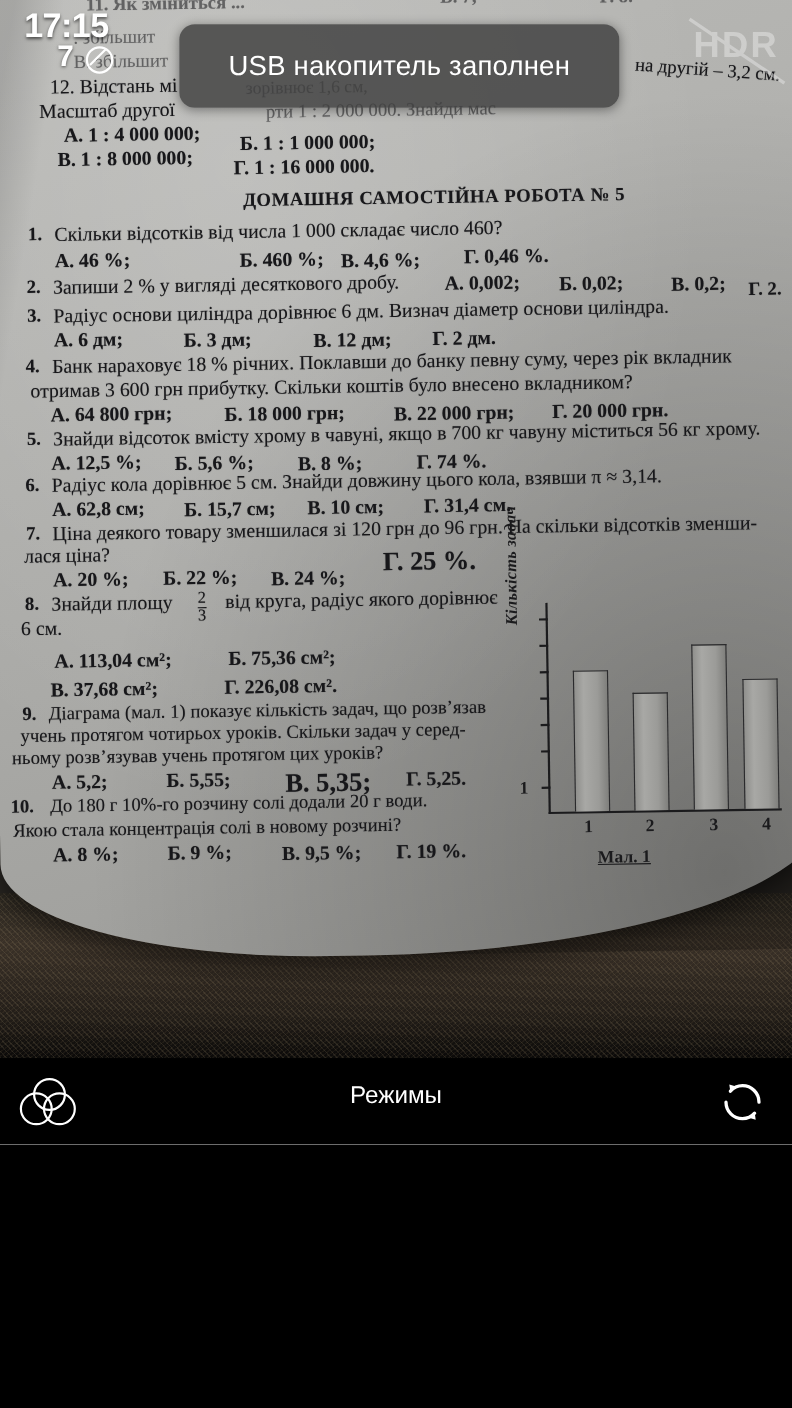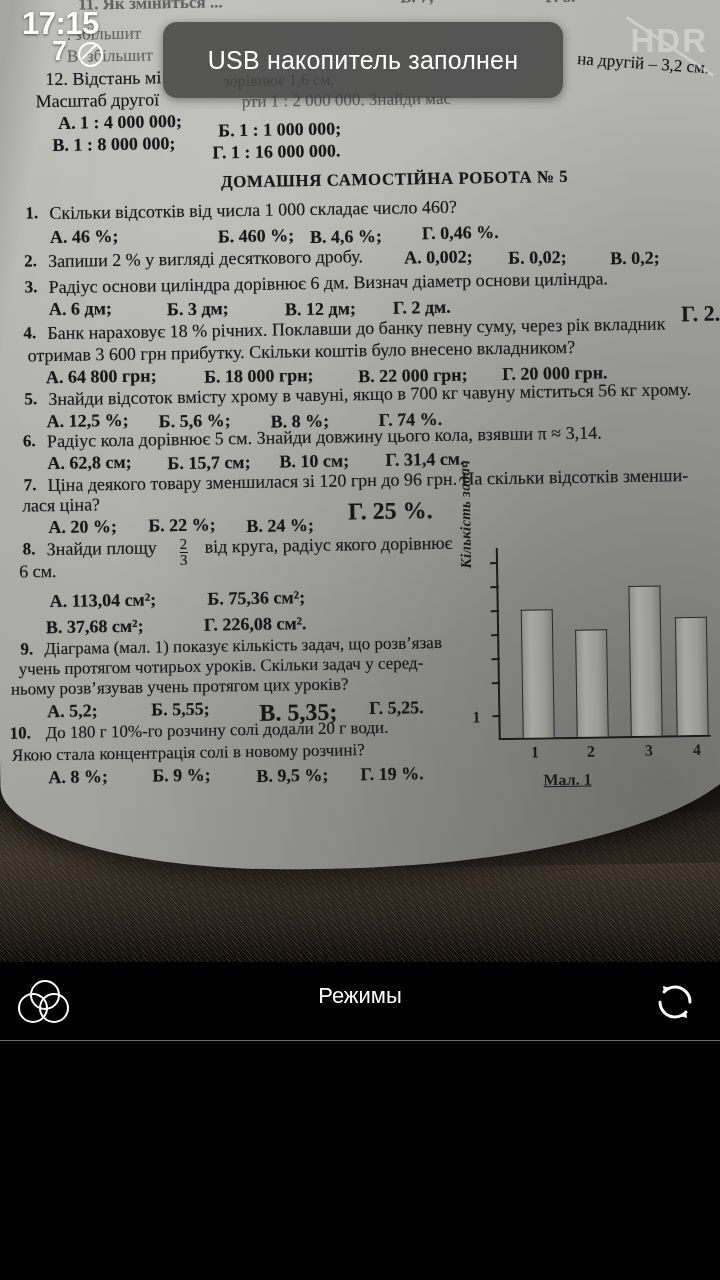--- a/index.html
+++ b/index.html
@@ -147,21 +147,21 @@
         <div class="ln bold" style="left:46px;top:228px;font-size:18px;">А. 46 %;</div>
         <div class="ln bold" style="left:214px;top:230px;font-size:18px;">Б. 460 %;</div>
         <div class="ln bold" style="left:306px;top:232px;font-size:18px;">В. 4,6 %;</div>
         <div class="ln bold" style="left:418px;top:230px;font-size:18px;">Г. 0,46 %.</div>
 
         <div class="ln bold" style="left:20px;top:252px;font-size:17px;">2.</div>
         <div class="ln" style="left:44px;top:252px;font-size:18px;">Запиши 2 % у вигляді десяткового дробу.</div>
         <div class="ln bold" style="left:400px;top:254px;font-size:18px;">А. 0,002;</div>
         <div class="ln bold" style="left:504px;top:256px;font-size:18px;">Б. 0,02;</div>
         <div class="ln bold" style="left:606px;top:258px;font-size:18px;">В. 0,2;</div>
-        <div class="ln bold" style="left:676px;top:264px;font-size:22px;margin-top:48px;">Г. 2.</div>
+        <div class="ln bold" style="left:676px;top:264px;font-size:17px;">Г. 2.</div>
 
         <div class="ln bold" style="left:20px;top:278px;font-size:17px;">3.</div>
         <div class="ln" style="left:44px;top:278px;font-size:18px;">Радіус основи циліндра дорівнює 6 дм. Визнач діаметр основи циліндра.</div>
         <div class="ln bold" style="left:44px;top:300px;font-size:18px;">А. 6 дм;</div>
         <div class="ln bold" style="left:162px;top:302px;font-size:18px;">Б. 3 дм;</div>
         <div class="ln bold" style="left:280px;top:304px;font-size:18px;">В. 12 дм;</div>
         <div class="ln bold" style="left:388px;top:304px;font-size:18px;">Г. 2 дм.</div>
 
         <div class="ln bold" style="left:18px;top:324px;font-size:17px;">4.</div>
         <div class="ln" style="left:42px;top:324px;font-size:18px;">Банк нараховує 18 % річних. Поклавши до банку певну суму, через рік вкладник</div>

